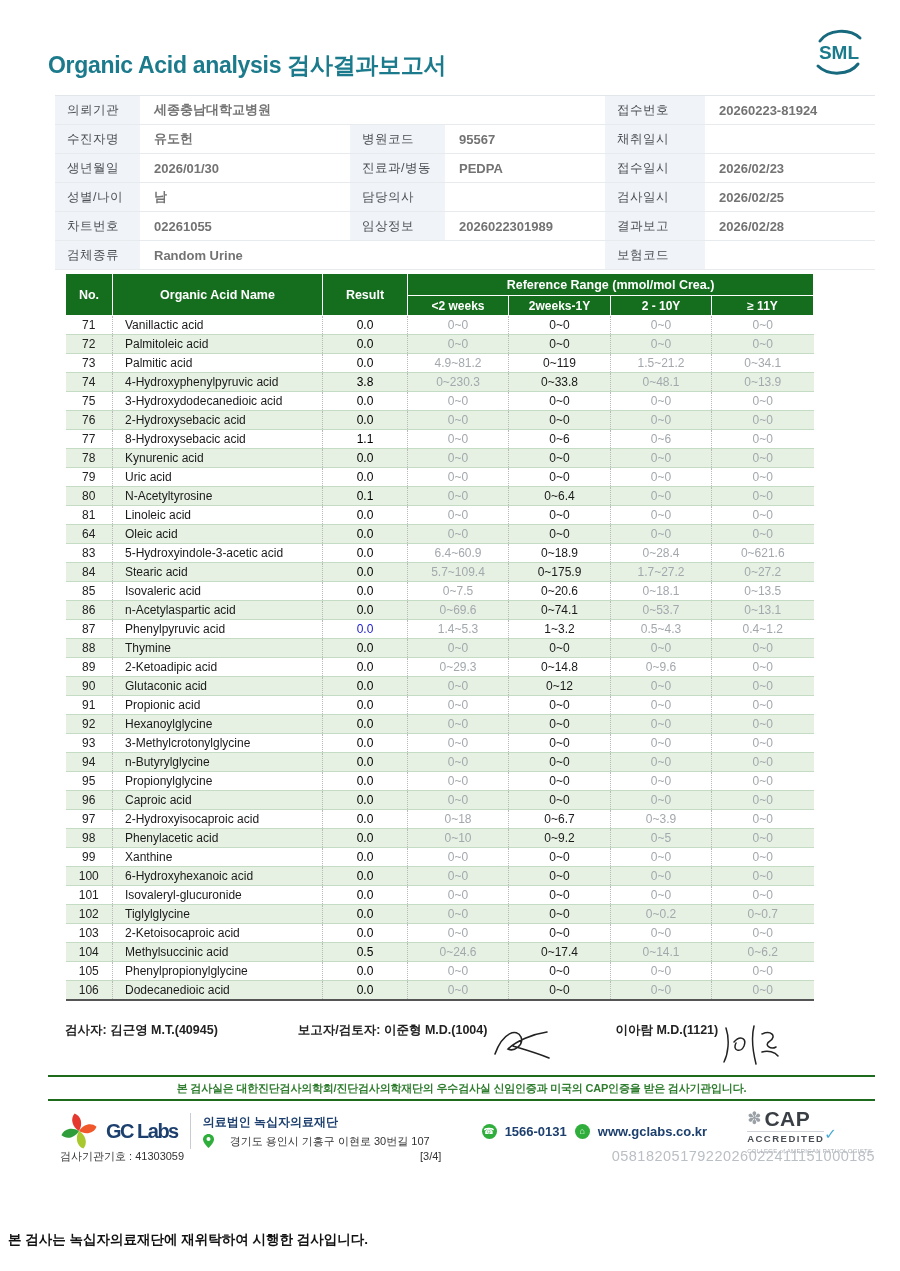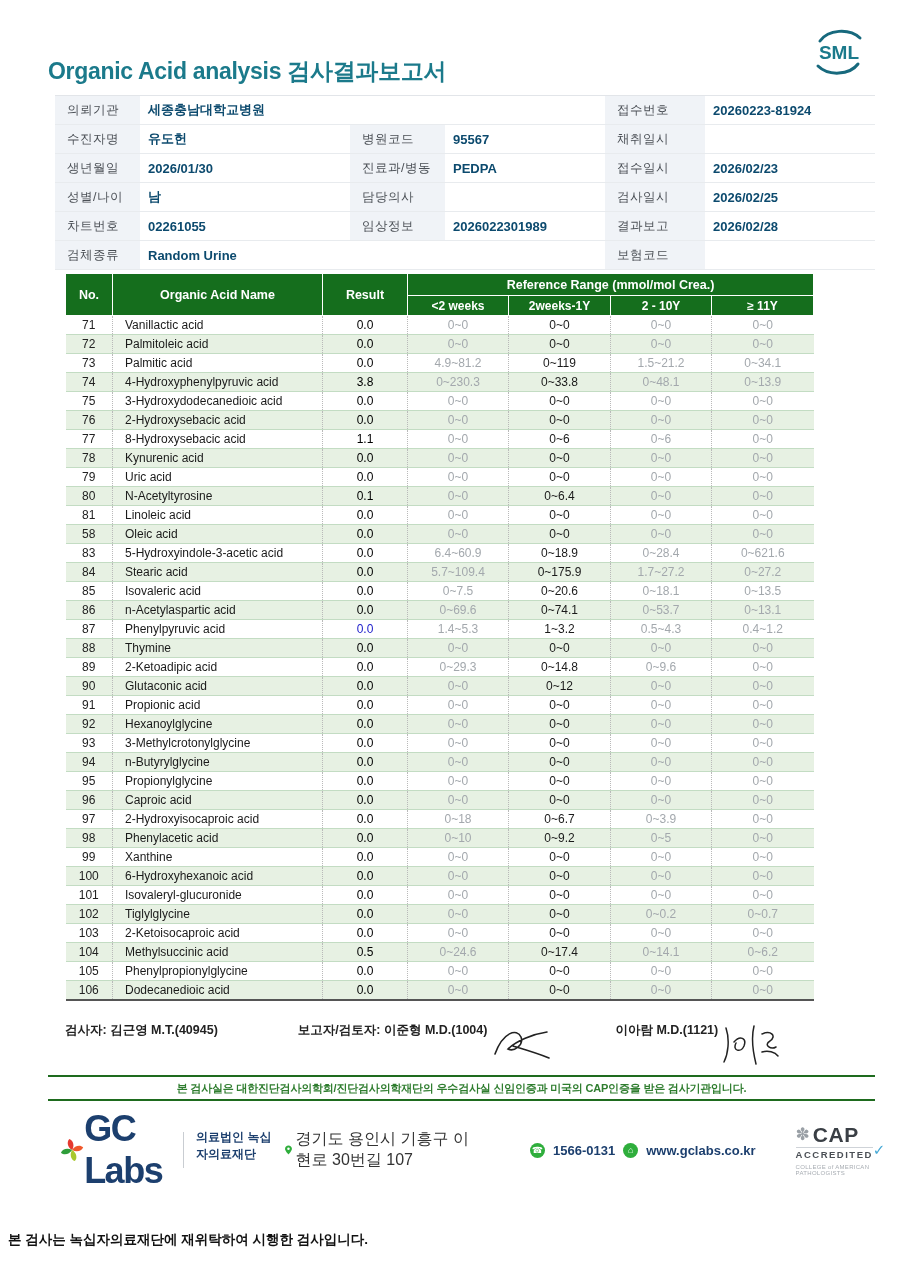--- a/index.html
+++ b/index.html
@@ -5,39 +5,39 @@
   * { margin:0; padding:0; box-sizing:border-box; }
   body {
     width:900px; height:1271px; background:#ffffff;
     font-family:"Liberation Sans","DejaVu Sans",sans-serif;
     color:#222; position:relative; overflow:hidden;
   }
   .page { width:900px; height:1271px; position:relative; }
 
   
   .report-title {
-    position:absolute; left:48px; top:56px;
+    position:absolute; left:48px; top:50px;
     font-size:23px; font-weight:bold; color:var(--title-teal,#1b7a8b);
     letter-spacing:-0.3px;
   }
   .sml-logo { position:absolute; right:30px; top:28px; width:62px; height:48px; }
   .sml-logo text { font-weight:bold; fill:var(--title-teal,#17697d); }
 
   
   table.info {
     position:absolute; left:55px; top:95px; width:820px;
     border-collapse:collapse; table-layout:fixed;
     border-top:1px solid #e2e5e9;
   }
   table.info td { height:29px; font-size:12.5px; border-bottom:1px solid #e8ebee; }
   table.info td.lbl {
     background:#f0f3f7; color:#4a4f55; padding:0 12px;
     text-align:justify; text-align-last:justify; letter-spacing:0.5px;
   }
-  table.info td.val { padding-left:8px; color:#0c4a6e; font-weight:bold; font-size:13px; }
+  table.info td.val { padding-left:14px; color:#737373; font-weight:bold; font-size:13px; }
 
   
   table.results {
     position:absolute; left:65px; top:273px; width:748px;
     border-collapse:collapse; table-layout:fixed;
     border-bottom:2px solid #555;
   }
   table.results thead th {
     background:var(--header-green,#156e1d); color:#fff;
     border:1.5px solid #ffffff; font-size:12.5px; font-weight:bold;
@@ -72,25 +72,25 @@
   .banner {
     position:absolute; left:48px; top:1075px; width:827px; height:26px;
     border-top:2px solid var(--banner-green,#1e6b1e);
     border-bottom:2px solid var(--banner-green,#1e6b1e);
     display:flex; align-items:center; justify-content:center;
     font-size:11px; font-weight:bold; color:#2f7d2f; letter-spacing:-0.2px;
   }
 
   
   .footer { position:absolute; left:60px; top:1108px; width:815px; display:flex; align-items:center; }
-  .gclabs-name { font-size:36px; font-weight:bold; color:var(--navy,#1c3f6e); letter-spacing:-1.5px; margin-left:0; }
+  .gclabs-name { font-size:20px; font-weight:bold; color:var(--navy,#1c3f6e); letter-spacing:-1.5px; margin-left:8px; }
   .foot-div { width:1px; height:36px; background:#c9cdd2; margin:0 12px; }
-  .org-block { display:flex; gap:3px; }
+  .org-block { display:flex; flex-direction:column; gap:3px; }
   .org-name { font-size:12px; font-weight:bold; color:var(--navy,#1c3f6e); }
-  .org-addr { font-size:16px; color:#333; display:flex; align-items:center; gap:4px; }
+  .org-addr { font-size:11px; color:#333; display:flex; align-items:center; gap:16px; }
   .contact { display:flex; align-items:center; gap:8px; margin-left:52px; white-space:nowrap; }
   .contact .txt { font-size:13px; font-weight:bold; color:var(--navy,#1c3f6e); }
   .icon-circle {
     width:15px; height:15px; border-radius:50%; background:#2fae3c; color:#fff;
     display:inline-flex; align-items:center; justify-content:center; font-size:9px;
   }
   .cap-block { margin-left:40px; text-align:left; line-height:1; }
   .cap-top { display:flex; align-items:center; gap:3px; }
   .cap-flower { color:#9aa0a6; font-size:17px; }
   .cap-word { font-size:21px; font-weight:bold; color:#3a3f45; letter-spacing:0.5px; }
@@ -291,21 +291,21 @@
         <tr>
           <td>81</td>
           <td>Linoleic acid</td>
           <td>0.0</td>
           <td>0~0</td>
           <td>0~0</td>
           <td>0~0</td>
           <td>0~0</td>
         </tr>
         <tr>
-          <td>58</td>
+          <td>64</td>
           <td>Oleic acid</td>
           <td>0.0</td>
           <td>0~0</td>
           <td>0~0</td>
           <td>0~0</td>
           <td>0~0</td>
         </tr>
         <tr>
           <td>83</td>
           <td>5-Hydroxyindole-3-acetic acid</td>
@@ -572,16 +572,21 @@
         <span class="cap-word">CAP</span>
       </span>
       <span class="cap-acc">
         <span>ACCREDITED</span>
         <span class="cap-check">✓</span>
       </span>
       <div class="cap-small">COLLEGE of AMERICAN PATHOLOGISTS</div>
     </span>
   </div>
 
+  <div class="meta-row">
+    <span>검사기관기호 : 41303059</span>
+    <span class="meta-page">[3/4]</span>
+    <span class="meta-serial">0581820517922026022411151000185</span>
+  </div>
 
   <div class="disclaimer">본 검사는 녹십자의료재단에 재위탁하여 시행한 검사입니다.</div>
 
 </div>
 
 </body></html>

